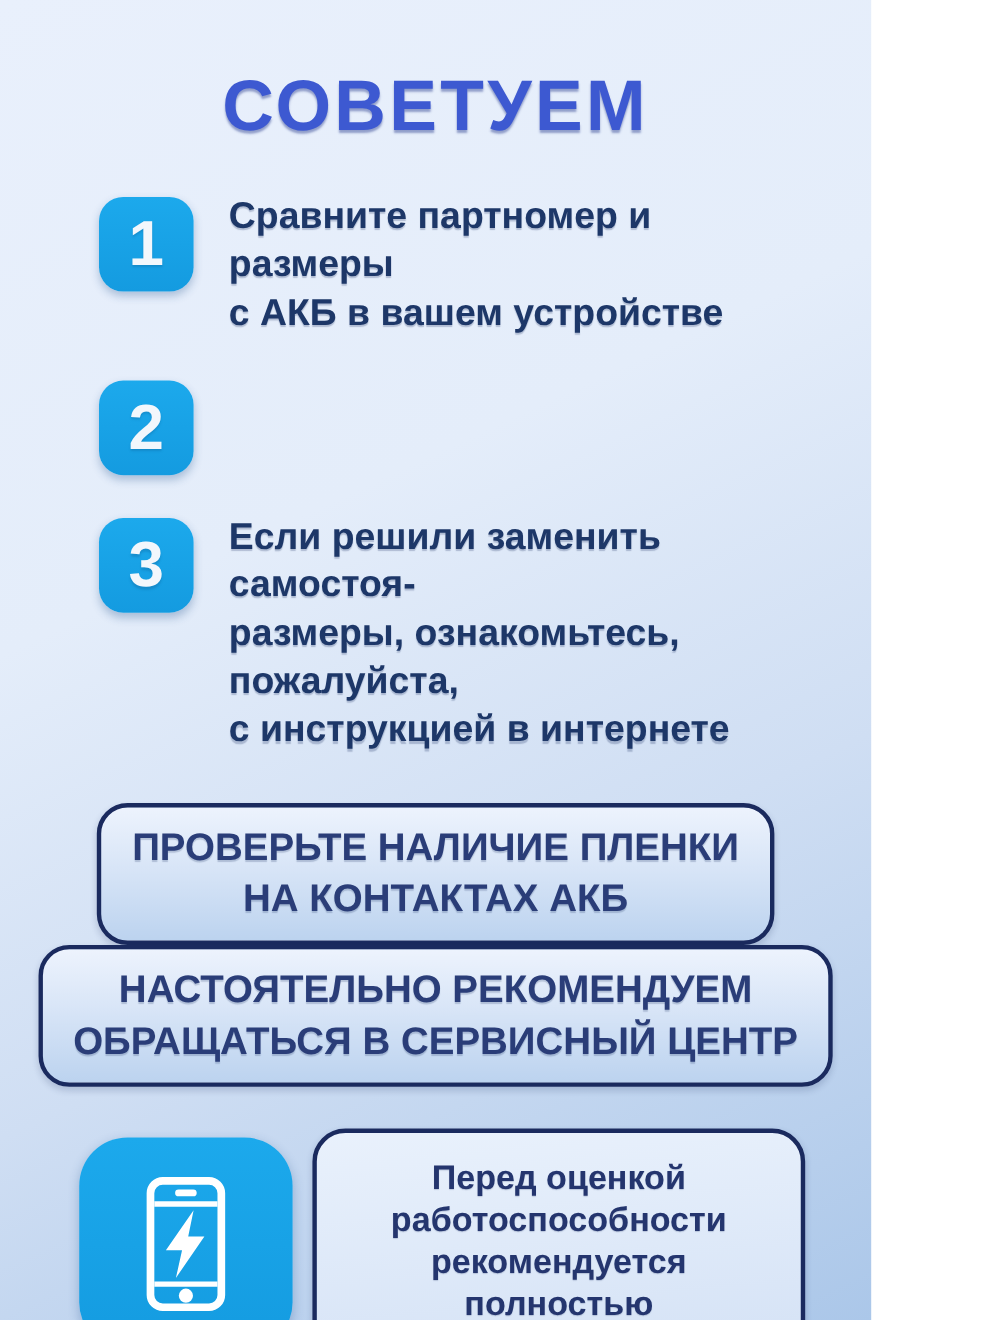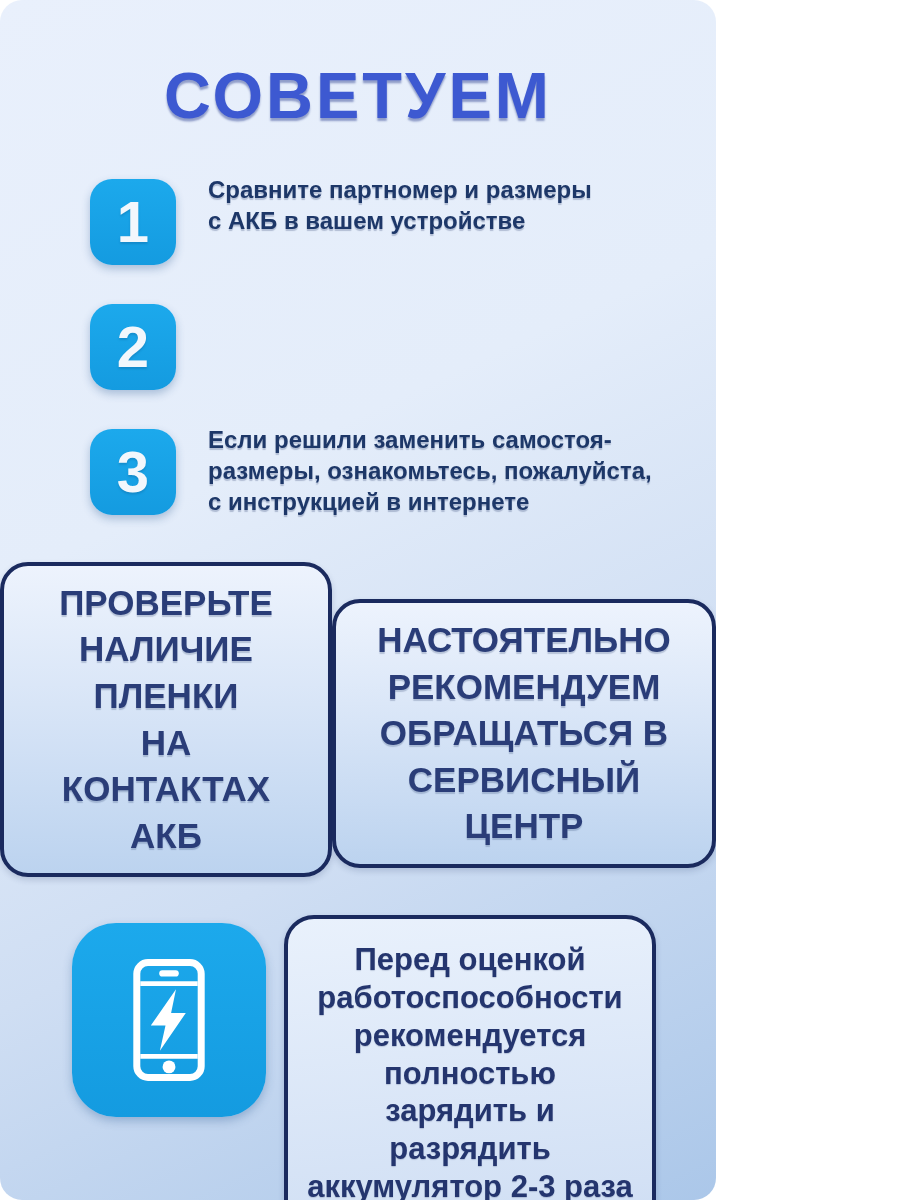--- a/index.html
+++ b/index.html
@@ -1,25 +1,24 @@
 <!DOCTYPE html>
 <html><head>
 <meta charset="utf-8">
 <style>
   * { margin: 0; padding: 0; box-sizing: border-box; }
   html, body { width: 900px; }
   body { font-family: "Liberation Sans", "DejaVu Sans", sans-serif; }
 
   .page {
     position: relative;
-    width: 716px;
+    width: 792px;
     height: 1200px;
     overflow: hidden;
     background: linear-gradient(155deg, #e9f0fc 0%, #e4edfa 38%, #cfdef3 66%, #abc7e9 100%);
-    border-radius: 22px;
   }
 
   .page-title {
     margin-top: 58px;
     text-align: center;
     font-size: 65px;
     font-weight: bold;
     letter-spacing: 3px;
     color: #3d59d1;
     text-shadow: 0 3px 2px rgba(38, 58, 140, 0.45);
@@ -52,42 +51,43 @@
   .tip-number {
     color: #f2f7fc;
     font-size: 58px;
     font-weight: bold;
     line-height: 1;
     text-shadow: 0 2px 2px rgba(10, 80, 130, 0.25);
   }
 
   .tip-text {
     margin-left: 32px;
-    font-size: 24px;
+    font-size: 34px;
     font-weight: bold;
     color: #1d3768;
     line-height: 1.29;
     white-space: pre-line;
     text-shadow: 0 2px 1px rgba(25, 45, 95, 0.25);
   }
 
   .callouts {
     margin-top: 44px;
     display: flex;
+    flex-direction: column;
     align-items: center;
   }
 
   .callout-box {
     border: 4px solid #1a2a5e;
     border-radius: 28px;
     background: linear-gradient(180deg, #edf3fd 0%, #d8e5f7 45%, #bcd3ef 100%);
     padding: 14px 28px;
     box-shadow: 0 3px 6px rgba(25, 45, 95, 0.18);
   }
-  .callout-box + .callout-box { margin-top: 28px; }
+  .callout-box + .callout-box { }
 
   .callout-text {
     text-align: center;
     font-size: 35px;
     font-weight: bold;
     color: #2a3d78;
     line-height: 1.33;
     white-space: pre-line;
     text-shadow: 0 2px 1px rgba(25, 45, 95, 0.22);
   }

